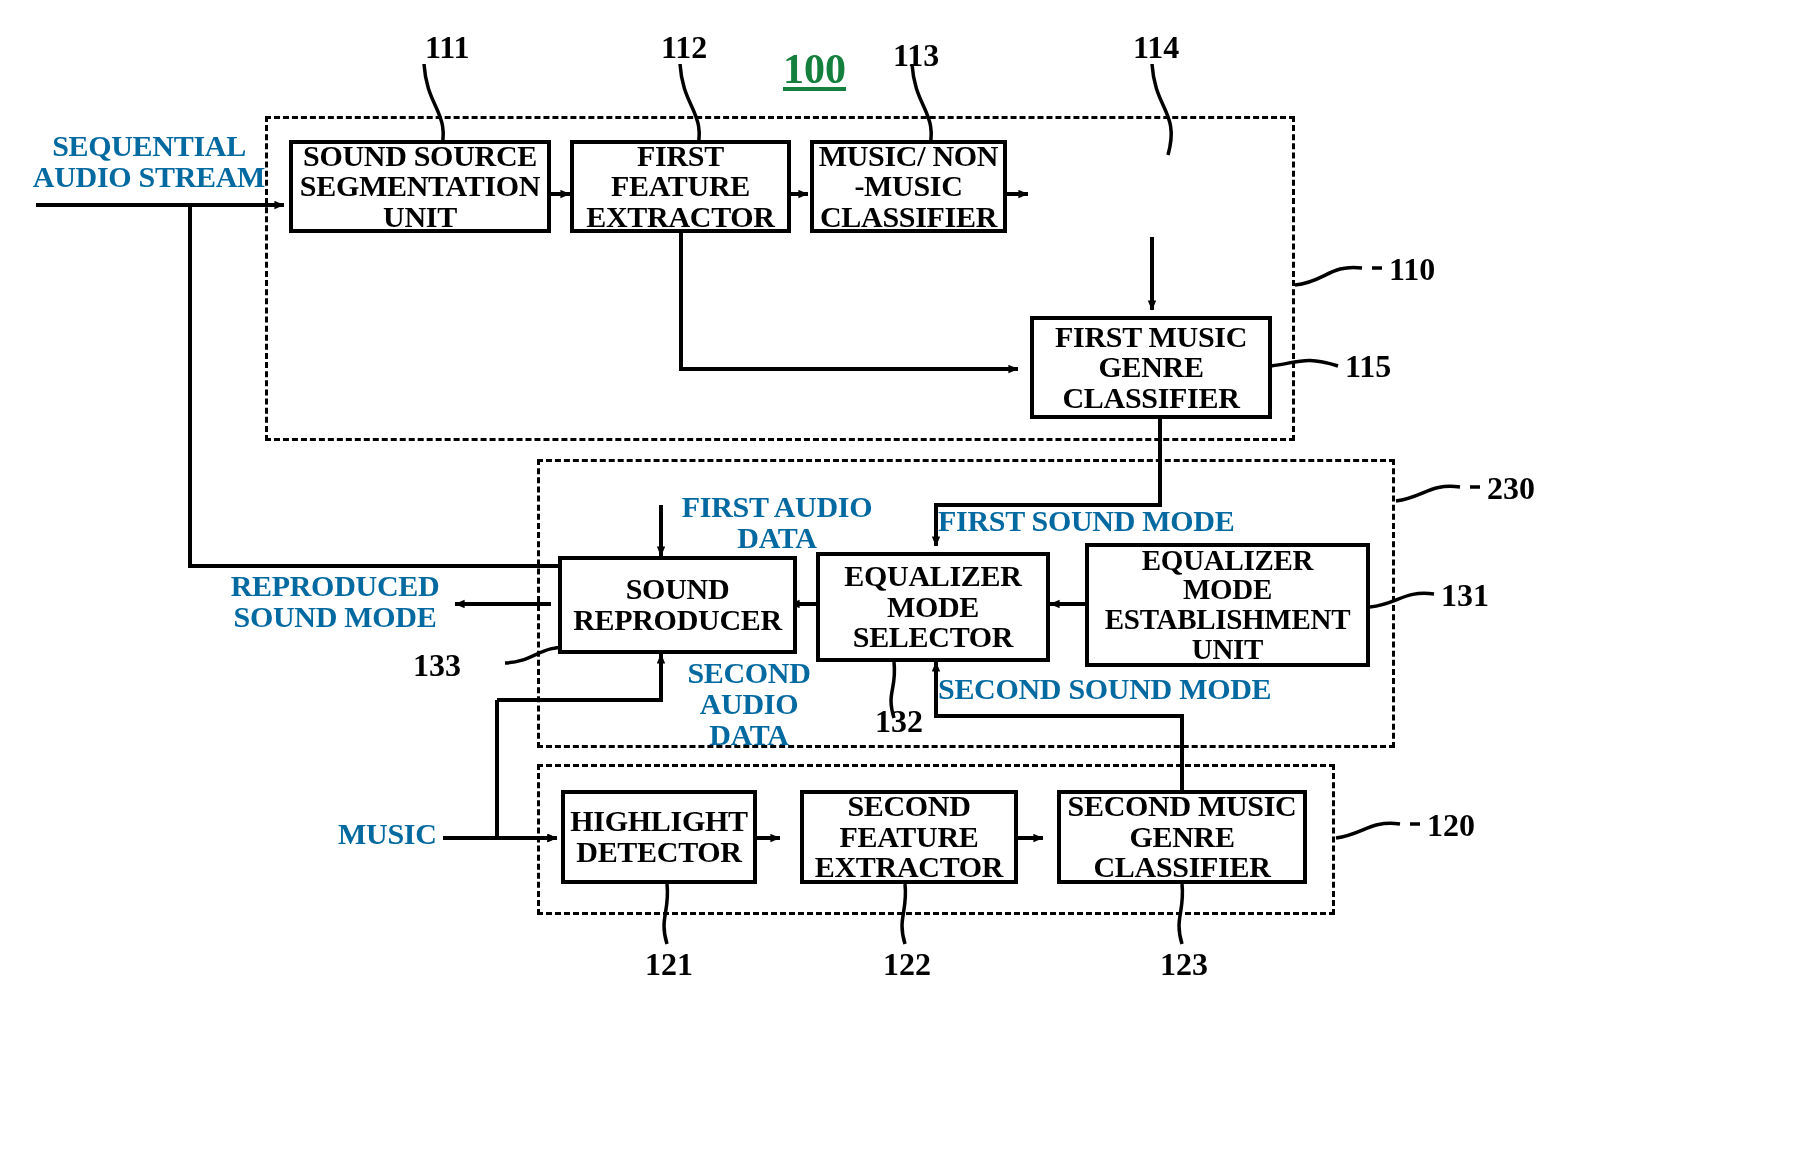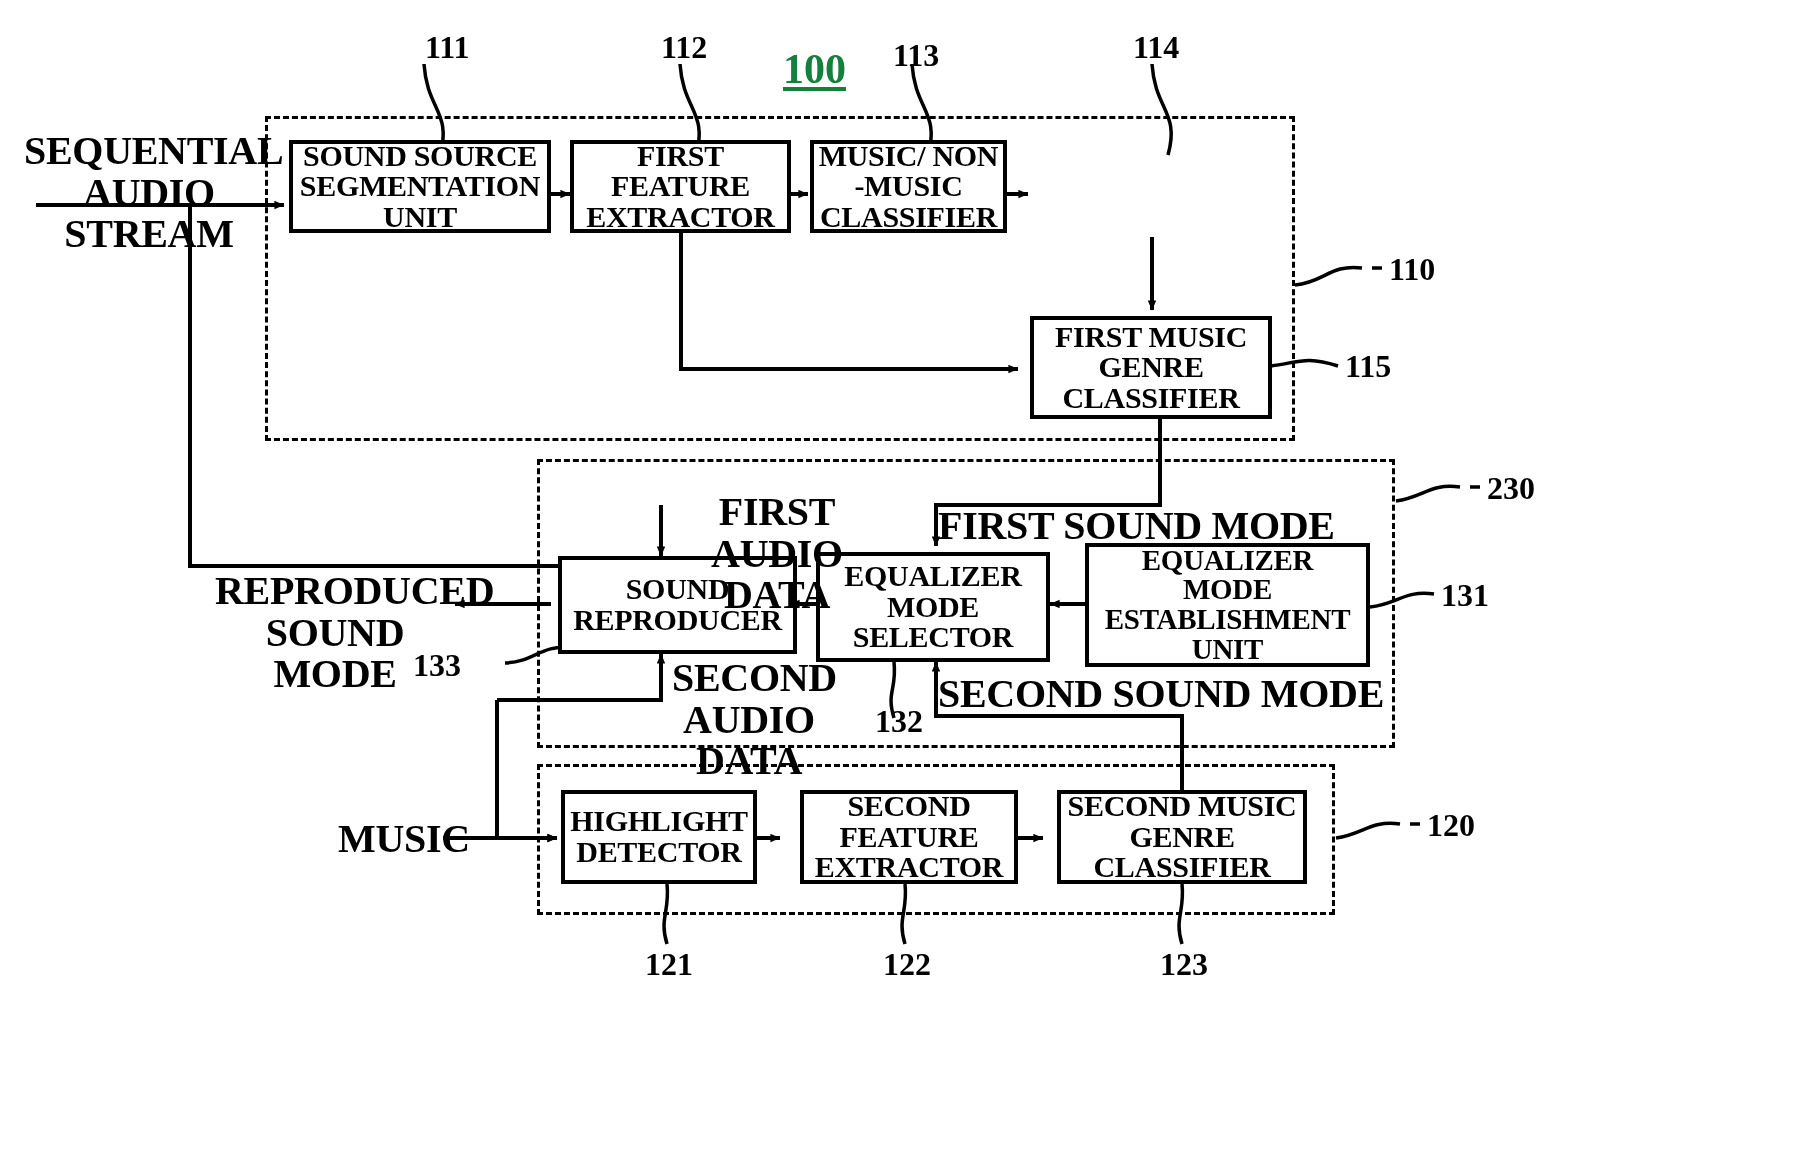--- a/index.html
+++ b/index.html
@@ -45,23 +45,23 @@
   .group {
     position: absolute;
     border: 3px dashed #000;
     box-sizing: border-box;
     background: transparent;
   }
   
   .lbl {
     position: absolute;
     font-weight: bold;
-    font-size: 40px;
+    font-size: 30px;
     line-height: 1.04;
-    color: #000000;
+    color: #0369a1;
     white-space: pre;
     letter-spacing: -0.3px;
   }
   .lbl.center { text-align: center; }
   .refnum {
     position: absolute;
     font-weight: bold;
     font-size: 32px;
     color: #000;
     white-space: pre;

